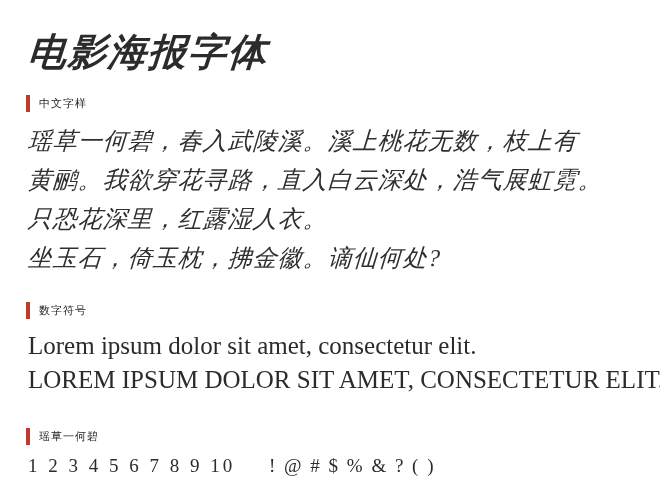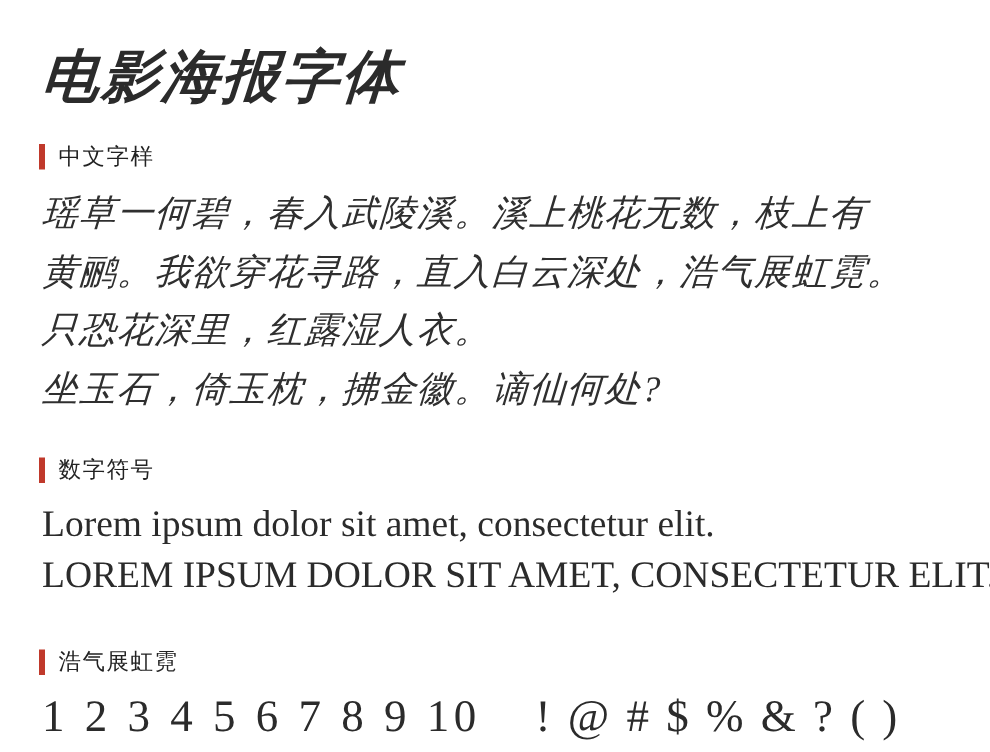--- a/index.html
+++ b/index.html
@@ -38,21 +38,21 @@
     margin: 0 0 10px 2px;
   }
   .section-bar {
     width: 4px;
     height: 17px;
     background: #c0392b;
     margin-right: 9px;
     flex: 0 0 auto;
   }
   .section-label {
-    font-size: 15px;
+    font-size: 11px;
     color: #222222;
     font-family: "Liberation Sans", sans-serif;
     letter-spacing: 1px;
   }
   .sample-block {
     margin: 0 0 18px 4px;
   }
   .cn-sample {
     font-family: "Liberation Serif", serif;
     font-size: 24px;
@@ -75,21 +75,21 @@
   .en-line-2 {
     font-family: "Liberation Serif", serif;
     font-size: 25px;
     line-height: 1.35;
     color: #2b2b2b;
     letter-spacing: 0px;
     white-space: nowrap;
   }
   .num-line {
     font-family: "Liberation Serif", serif;
-    font-size: 30px;
+    font-size: 19px;
     color: #2b2b2b;
     letter-spacing: 3px;
     white-space: nowrap;
   }
   .num-line .sym {
     margin-left: 26px;
     letter-spacing: 2px;
   }
   .spacer-sm { height: 6px; }
   .spacer-md { height: 14px; }
@@ -125,21 +125,21 @@
       <div class="en-line-1">Lorem ipsum dolor sit amet, consectetur  elit.</div>
       <div class="en-line-2">LOREM IPSUM DOLOR SIT AMET, CONSECTETUR ELIT.</div>
     </div>
   </div>
 
   <div class="spacer-md"></div>
 
   <div class="section">
     <div class="section-head">
       <span class="section-bar"></span>
-      <span class="section-label">浩气展虹霓</span>
+      <span class="section-label">瑶草一何碧</span>
     </div>
     <div class="sample-block">
       <div class="num-line">
         <span>1 2 3 4 5 6 7 8 9 10</span>
         <span class="sym">! @ # $ % &amp; ? ( )</span>
       </div>
     </div>
   </div>
 
 </div>

